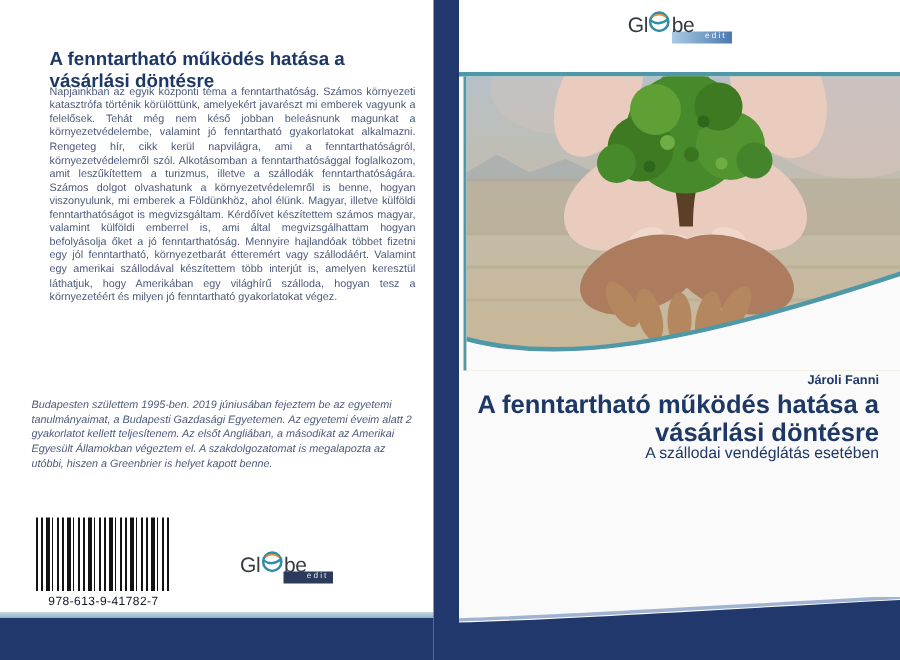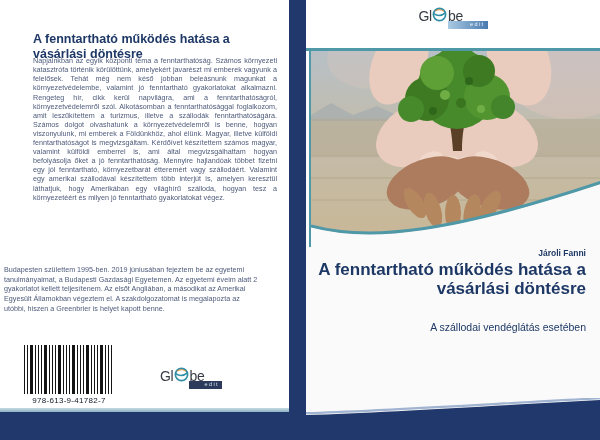--- a/index.html
+++ b/index.html
@@ -13,22 +13,22 @@
   .back-cover { position:absolute; left:0; top:0; width:289px; height:440px; background:#ffffff; }
   .back-title {
     position:absolute; left:33px; top:24px; width:245px;
     font-size:12.5px; font-weight:bold; line-height:1.16; color:#1e3866;
   }
   .back-synopsis {
     position:absolute; left:33px; top:49px; width:244px;
     font-size:7.2px; line-height:9.1px; text-align:justify; color:#4d5a7a;
   }
   .back-bio {
-    position:absolute; left:4px; top:258px; width:256px;
-    font-size:7.2px; line-height:9.6px; color:#4d5a7a;
+    position:absolute; left:21px; top:258px; width:256px;
+    font-size:7.2px; line-height:9.6px; color:#4d5a7a;font-style:italic;
   }
   .barcode-block { position:absolute; left:24px; top:345px; width:90px; }
   .barcode-bars {
     width:90px; height:49px; background-color:#ffffff;
     background-image:repeating-linear-gradient(90deg,
       #141414 0 1.2px, #ffffff 1.2px 3px,
       #141414 3px 4.4px, #ffffff 4.4px 6.4px,
       #141414 6.4px 9.4px, #ffffff 9.4px 10.6px,
       #141414 10.6px 11.6px, #ffffff 11.6px 14px);
   }
@@ -58,21 +58,21 @@
 
   
   .front-cover { position:absolute; left:306px; top:0; width:294px; height:440px; background:#fafafa; }
   .front-teal-divider { position:absolute; left:0; top:48px; width:294px; height:3px; background:#4f98a8; }
   .cover-photo { position:absolute; left:3px; top:51px; width:291px; height:196px; border-left:2px solid #4f98a8; }
   .front-author { position:absolute; right:14px; top:248px; font-size:8.5px; color:#1e3866;font-weight:bold; }
   .front-title {
     position:absolute; right:14px; top:260px; width:270px; text-align:right;
     font-size:17px; font-weight:bold; line-height:1.13; color:#1e3866;
   }
-  .front-subtitle { position:absolute; right:14px; top:321px; width:270px; text-align:right;
+  .front-subtitle { position:absolute; right:14px; top:296px; width:270px; text-align:right;
     font-size:10.5px; color:#1e3866; }
   .front-bottom-swoosh { position:absolute; left:0; bottom:0; width:294px; height:42px; }
 </style>
 </head>
 <body>
 
 <div class="canvas">
 
   <section class="back-cover">
     <h1 class="back-title">A fenntartható működés hatása a vásárlási döntésre</h1>

